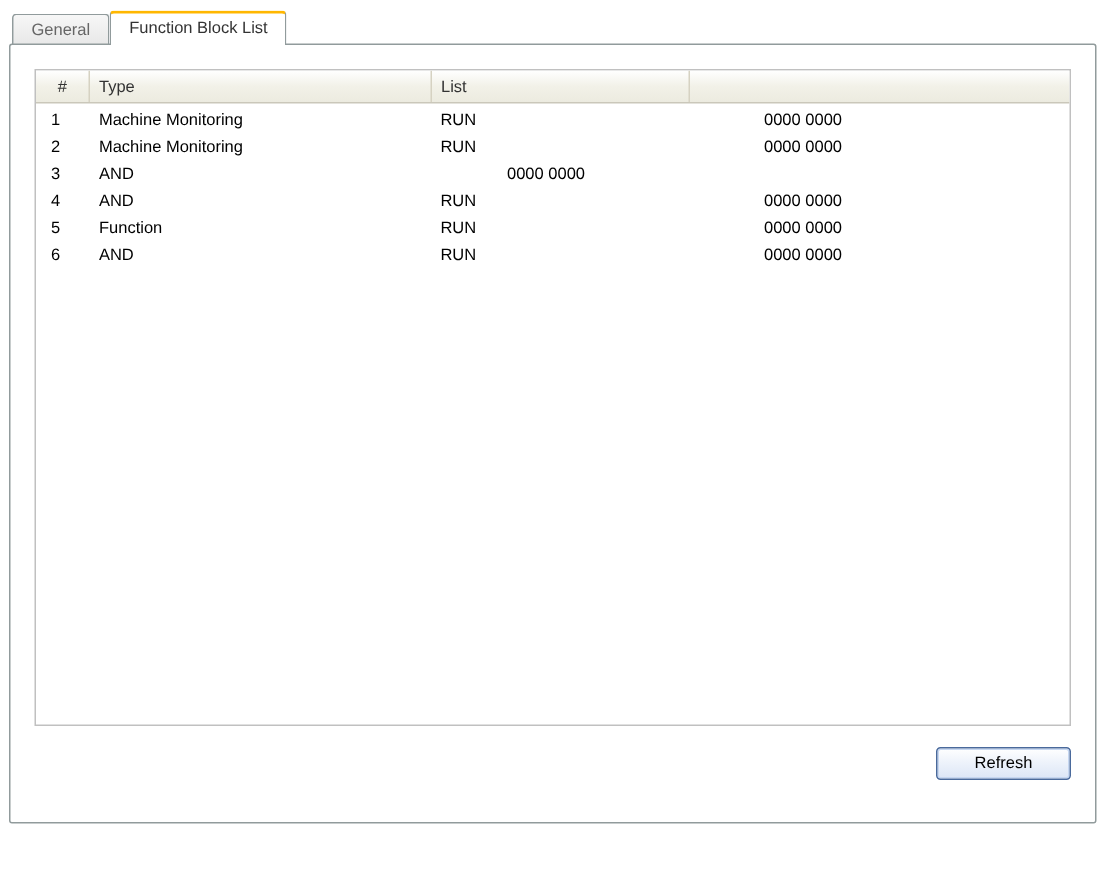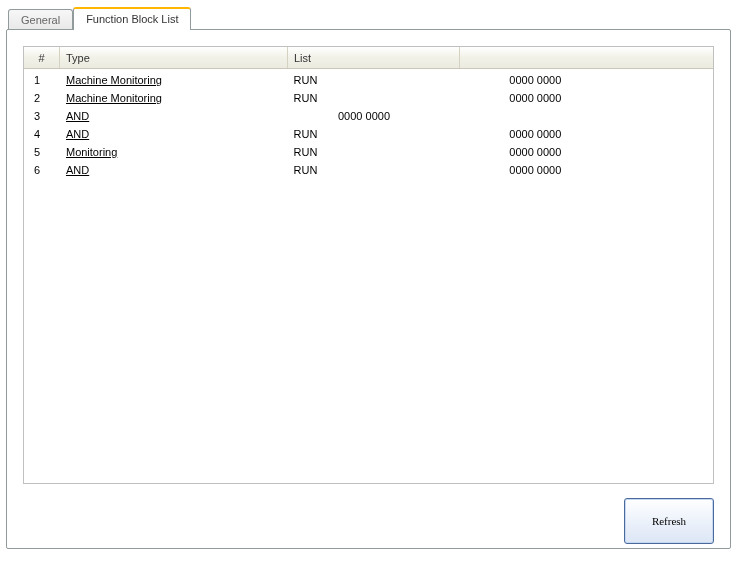--- a/index.html
+++ b/index.html
@@ -89,37 +89,37 @@
       height: 18px;
       align-items: center;
     }
     .cell {
       padding: 0 6px;
       color: #000;
       white-space: nowrap;
       overflow: hidden;
     }
     .cell-num { width: 36px; text-align: left; padding-left: 10px;}
-    .cell-type { width: 228px; text-decoration: underline; }
+    .cell-type { width: 228px; }
     .cell-state { width: 172px; }
     .cell-diag { width: 210px; margin-left: 44px; }
     .button-row {
       display: flex;
       justify-content: flex-end;
       margin-top: 14px;
     }
     .btn {
       min-width: 90px;
-      padding: 16px 16px;
+      padding: 4px 16px;
       border: 1px solid #4a6a9c;
       border-radius: 3px;
       background: linear-gradient(to bottom, #ffffff, #eef3fb 45%, #dce6f6);
       color: #000;
       cursor: pointer;
-      font-family: Liberation Serif, serif;
+      font-family: Liberation Sans, sans-serif;
       font-size: 11px;
       box-shadow: inset 0 0 0 1px #c6d7f1;
     }
   </style>
 </head>
 <body>
 
 <div class="tabs-container">
   <div class="tabs-row">
     <div class="tab inactive">General</div>
@@ -153,21 +153,21 @@
             <div class="cell cell-diag">0000 0000</div>
           </div>
           <div class="row">
             <div class="cell cell-num">4</div>
             <div class="cell cell-type">AND</div>
             <div class="cell cell-state">RUN</div>
             <div class="cell cell-diag">0000 0000</div>
           </div>
           <div class="row">
             <div class="cell cell-num">5</div>
-            <div class="cell cell-type">Monitoring</div>
+            <div class="cell cell-type">Function</div>
             <div class="cell cell-state">RUN</div>
             <div class="cell cell-diag">0000 0000</div>
           </div>
           <div class="row">
             <div class="cell cell-num">6</div>
             <div class="cell cell-type">AND</div>
             <div class="cell cell-state">RUN</div>
             <div class="cell cell-diag">0000 0000</div>
           </div>
         </div>

